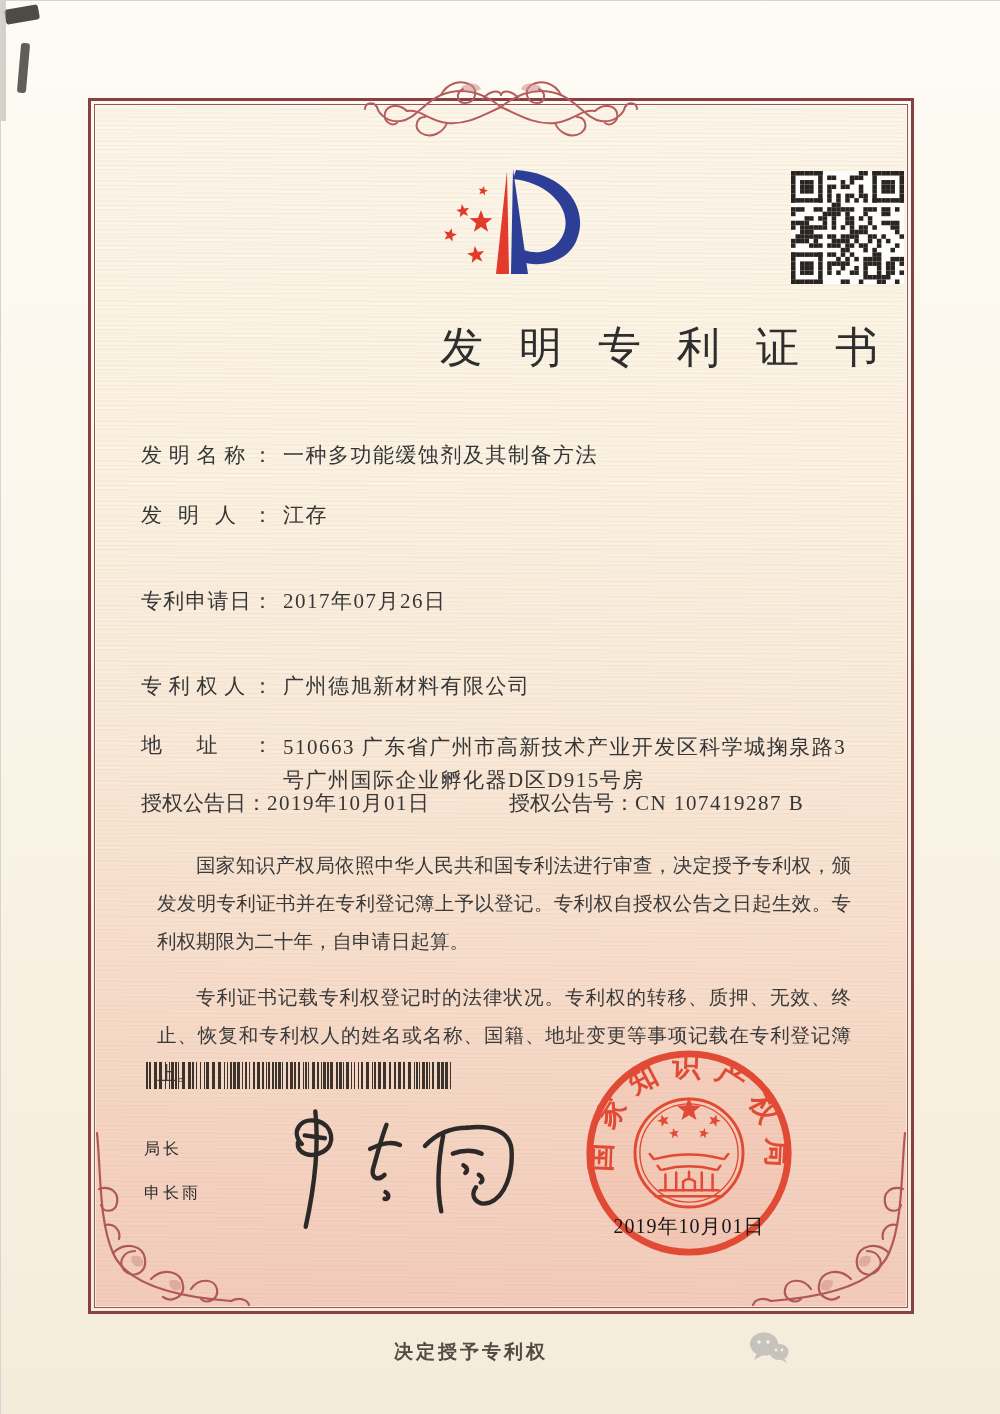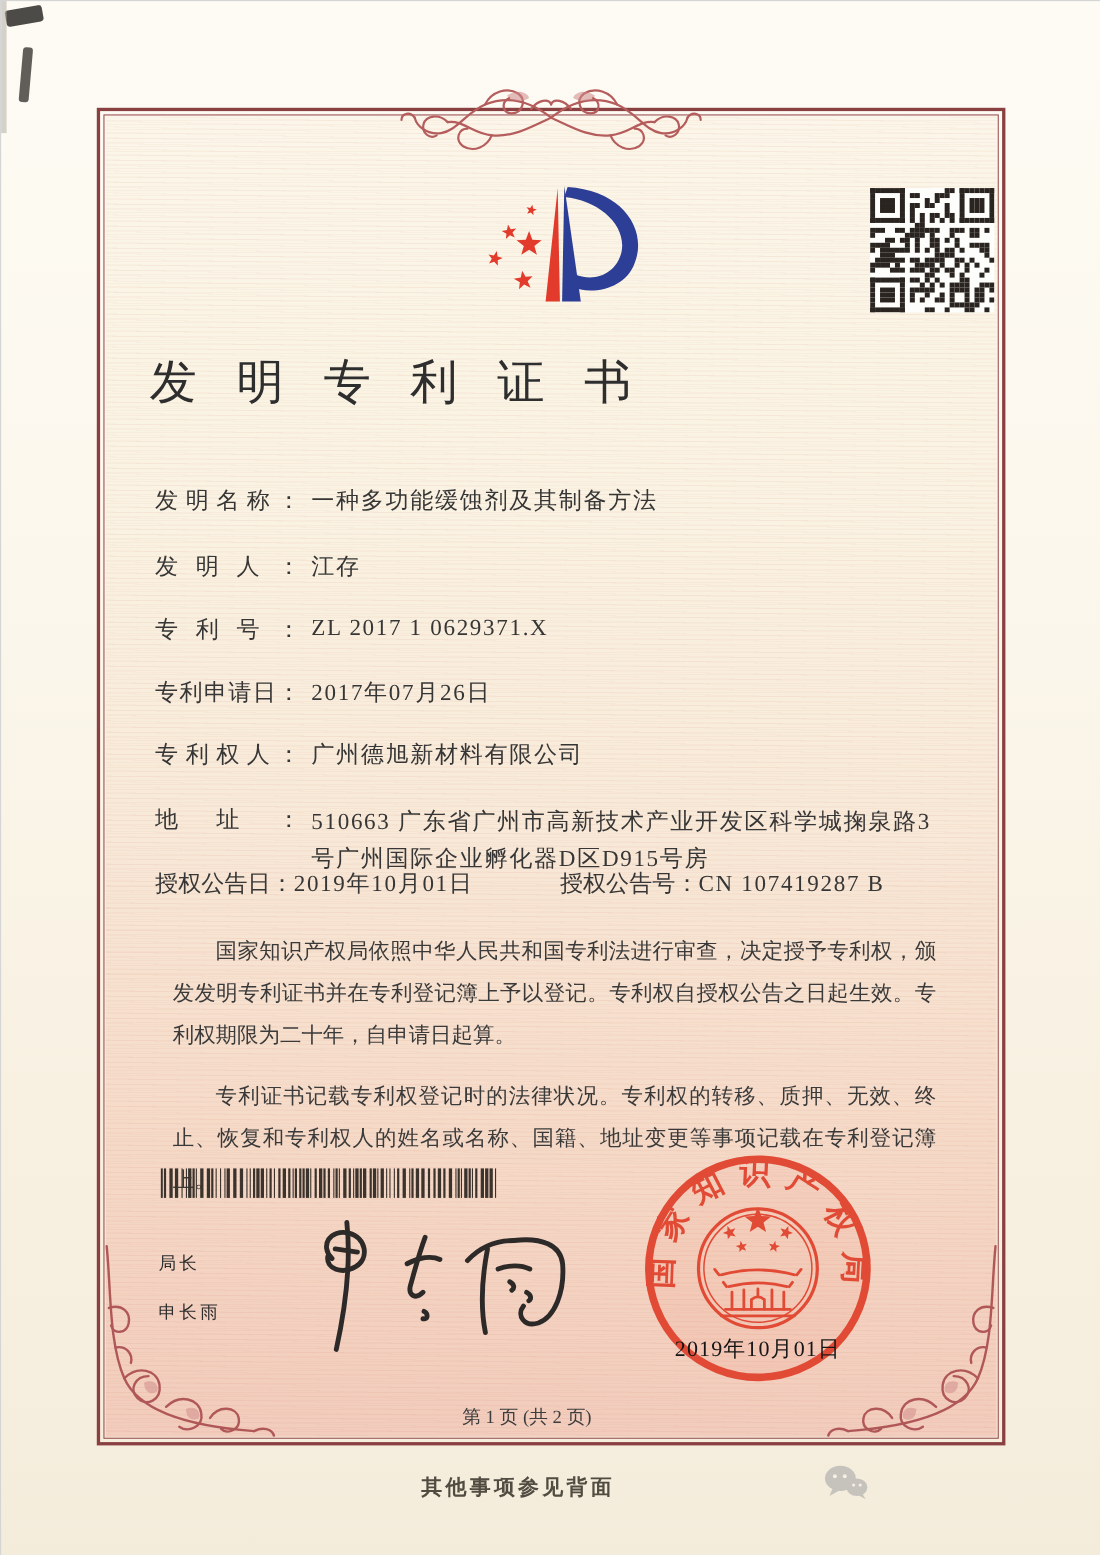--- a/index.html
+++ b/index.html
@@ -18,21 +18,21 @@
   .paper-inner{position:absolute;left:5px;top:5px;right:5px;bottom:5px;
     background:
       repeating-linear-gradient(0deg, rgba(205,110,85,0.055) 0 1px, rgba(255,255,255,0) 1px 4px),
       repeating-linear-gradient(1.2deg, rgba(205,110,85,0.045) 0 1px, rgba(255,255,255,0) 1px 5px),
       linear-gradient(180deg,#fbf6e9 0%,#faf3e3 28%,#f8ead9 52%,#f6dcca 74%,#f3d0bf 92%,#f2ccbc 100%);}
   .ornament{pointer-events:none;}
   
   .cert-no{left:158px;top:170px;font-size:21px;letter-spacing:3px;color:#3a3a3a;}
   .logo-box{left:425px;top:160px;width:160px;height:125px;}
   .qr-box{left:790px;top:170px;width:113px;height:113px;background:#fdfdfb;}
-  .title{left:87px;top:318px;width:826px;text-align:left;font-size:43px;letter-spacing:36px;padding-left:48px;box-sizing:border-box;color:#2e2e2e;font-weight:500;}
+  .title{left:87px;top:318px;width:826px;text-align:right;font-size:43px;letter-spacing:36px;padding-left:36px;box-sizing:border-box;color:#2e2e2e;font-weight:500;}
   
   .field-row{left:140px;font-size:21px;color:#363636;display:flex;align-items:flex-start;}
   .field-label{display:inline-block;width:132px;text-align:justify;text-align-last:justify;flex:none;}
   .field-value{margin-left:10px;letter-spacing:1.5px;}
   .addr-value{width:578px;line-height:33px;}
   .grant-row{left:140px;top:788px;font-size:21px;color:#363636;}
   .grant-second{position:absolute;left:368px;top:0;white-space:nowrap;}
   
   .body-text{left:138px;top:828px;width:730px;font-size:19.5px;line-height:38px;text-align:justify;color:#3a3a3a;}
   .body-text p{margin:18px;text-indent:2em;}
@@ -451,25 +451,21 @@
   <div class="abs title">发明专利证书</div>
 
   <div class="abs field-row" style="top:440px;">
     <span class="field-label">发明名称：</span>
     <span class="field-value">一种多功能缓蚀剂及其制备方法</span>
   </div>
   <div class="abs field-row" style="top:500px;">
     <span class="field-label">发明人：</span>
     <span class="field-value">江存</span>
   </div>
-  <div class="abs field-row" style="top:557px;">
-    <span class="field-label">专利号：</span>
-    <span class="field-value">ZL 2017 1 0629371.X</span>
-  </div>
-  <div class="abs field-row" style="top:614px;">
+  <div class="abs field-row" style="top:586px;">
     <span class="field-label">专利申请日：</span>
     <span class="field-value">2017年07月26日</span>
   </div>
   <div class="abs field-row" style="top:671px;">
     <span class="field-label">专利权人：</span>
     <span class="field-value">广州德旭新材料有限公司</span>
   </div>
   <div class="abs field-row" style="top:730px;">
     <span class="field-label">地址：</span>
     <span class="field-value addr-value">510663 广东省广州市高新技术产业开发区科学城掬泉路3号广州国际企业孵化器D区D915号房</span>
@@ -608,23 +604,22 @@
       <path d="M83,127 Q110,120 137,127"></path>
       <path d="M81,127 L78,123 M139,127 L142,123"></path>
       <path d="M86,132 L86,148 M134,132 L134,148 M97,130 L97,148 M123,130 L123,148 M110,129 L110,136"></path>
       <path d="M104,148 L104,139 Q110,134 116,139 L116,148"></path>
       <path d="M80,148 L140,148"></path>
       <path d="M76,154 L144,154"></path>
     </g>
   </svg>
   <div class="abs seal-date">2019年10月01日</div>
 
-  <div class="abs page-info">第 1 页 (共 2 页)</div>
-
-  <div class="abs back-note">其他事项参见背面</div>
+
+  <div class="abs back-note">决定授予专利权</div>
 
   <div class="abs watermark">
     <svg width="40" height="34" viewBox="0 0 40 34">
       <g fill="#c6c3bd">
         <ellipse cx="15" cy="13" rx="14" ry="11.5"></ellipse>
         <path d="M8,22 L5,29 L14,24 Z"></path>
         <ellipse cx="30" cy="21" rx="9.5" ry="8"></ellipse>
         <path d="M35,27 L38,32 L31,28 Z"></path>
       </g>
       <g fill="#f6f0e4">

